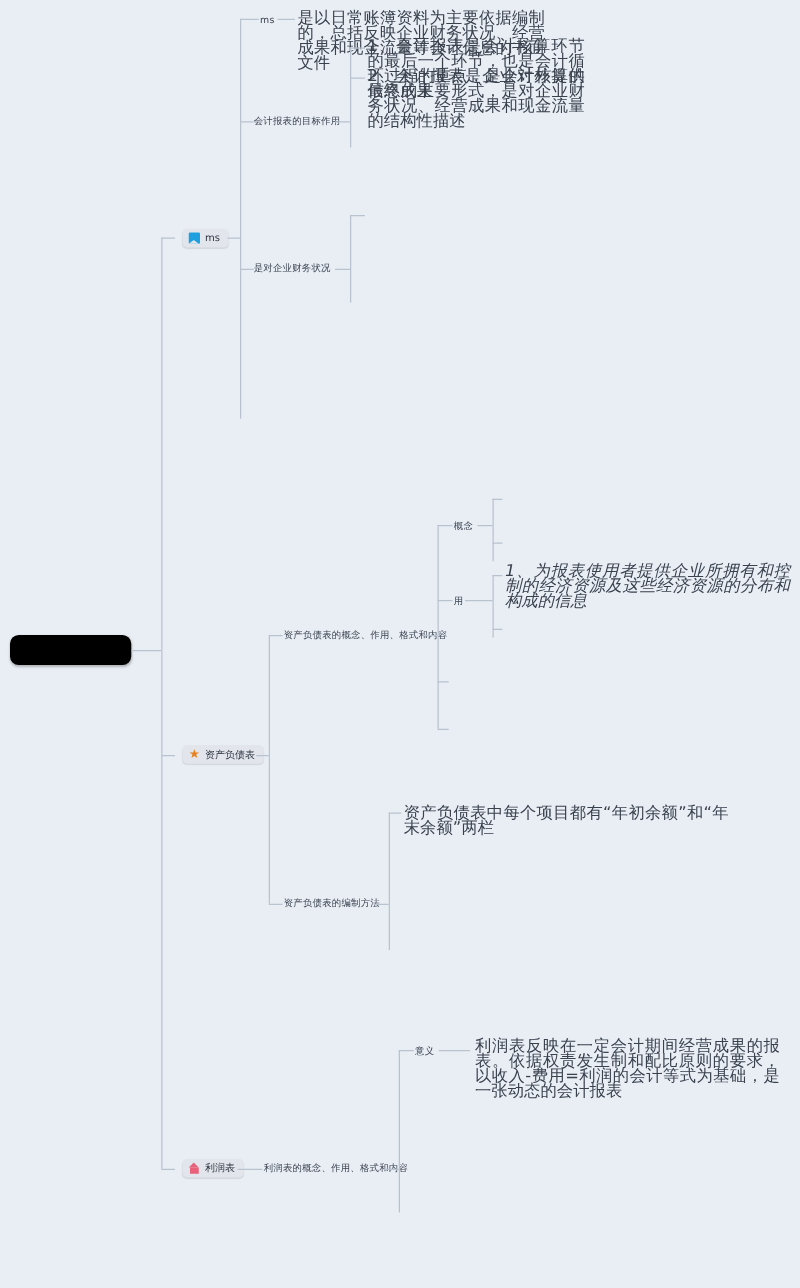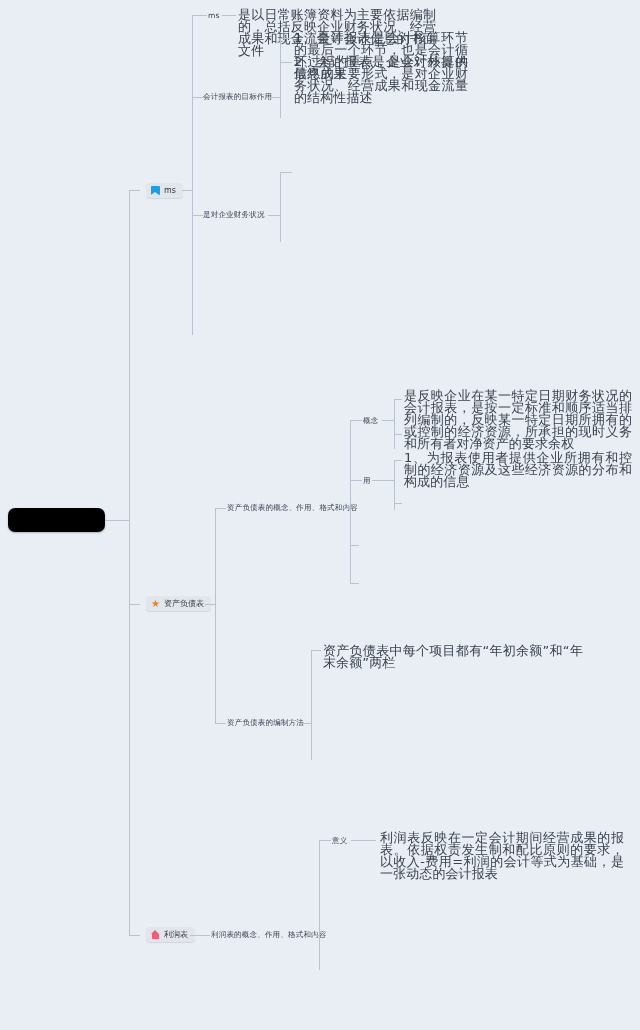--- a/index.html
+++ b/index.html
@@ -181,30 +181,29 @@
   <div class="branch" style="left:227px; top:502px;">资产负债表的概念、作用、格式和内容</div>
   <div class="hline" style="left:338px; top:508px; width:12px;"></div>
   <div class="vline" style="left:350px; top:420px; height:163px;"></div>
 
   <div class="hline" style="left:350px; top:420px; width:12px;"></div>
   <div class="branch" style="left:363px; top:415px;">概念</div>
   <div class="hline" style="left:382px; top:420px; width:12px;"></div>
   <div class="vline" style="left:394px; top:399px; height:50px;"></div>
 
   <div class="hline" style="left:394px; top:399px; width:8px;"></div>
-  <div class="leaf" style="left:404px; top:390px; width:228px;">是反映企业在某一特定日期财务状况的会计报表，是按一定标准和顺序适当排列编制的，反映某一特定日期所拥有的或控制的经济资源，所承担的现时义务和所有者对净资产的要求余权</div>
 
   <div class="hline" style="left:394px; top:434px; width:8px;"></div>
 
   <div class="hline" style="left:350px; top:480px; width:12px;"></div>
   <div class="branch" style="left:363px; top:475px;">用</div>
   <div class="hline" style="left:372px; top:480px; width:22px;"></div>
   <div class="vline" style="left:394px; top:460px; height:50px;"></div>
   <div class="hline" style="left:394px; top:460px; width:8px;"></div>
-  <div class="leaf" style="left:404px; top:452px; width:228px;">1、为报表使用者提供企业所拥有和控制的经济资源及这些经济资源的分布和构成的信息</div>
+  <div class="leaf" style="left:404px; top:452px; width:228px;font-style:italic;">1、为报表使用者提供企业所拥有和控制的经济资源及这些经济资源的分布和构成的信息</div>
 
   <div class="hline" style="left:350px; top:545px; width:9px;"></div>
   <div class="hline" style="left:350px; top:583px; width:9px;"></div>
   <div class="hline" style="left:394px; top:503px; width:8px;"></div>
 
   <div class="hline" style="left:215px; top:723px; width:11px;"></div>
   <div class="branch" style="left:227px; top:717px;">资产负债表的编制方法</div>
   <div class="hline" style="left:299px; top:723px; width:12px;"></div>
   <div class="vline" style="left:311px; top:650px; height:110px;"></div>
   <div class="hline" style="left:311px; top:650px; width:10px;"></div>

